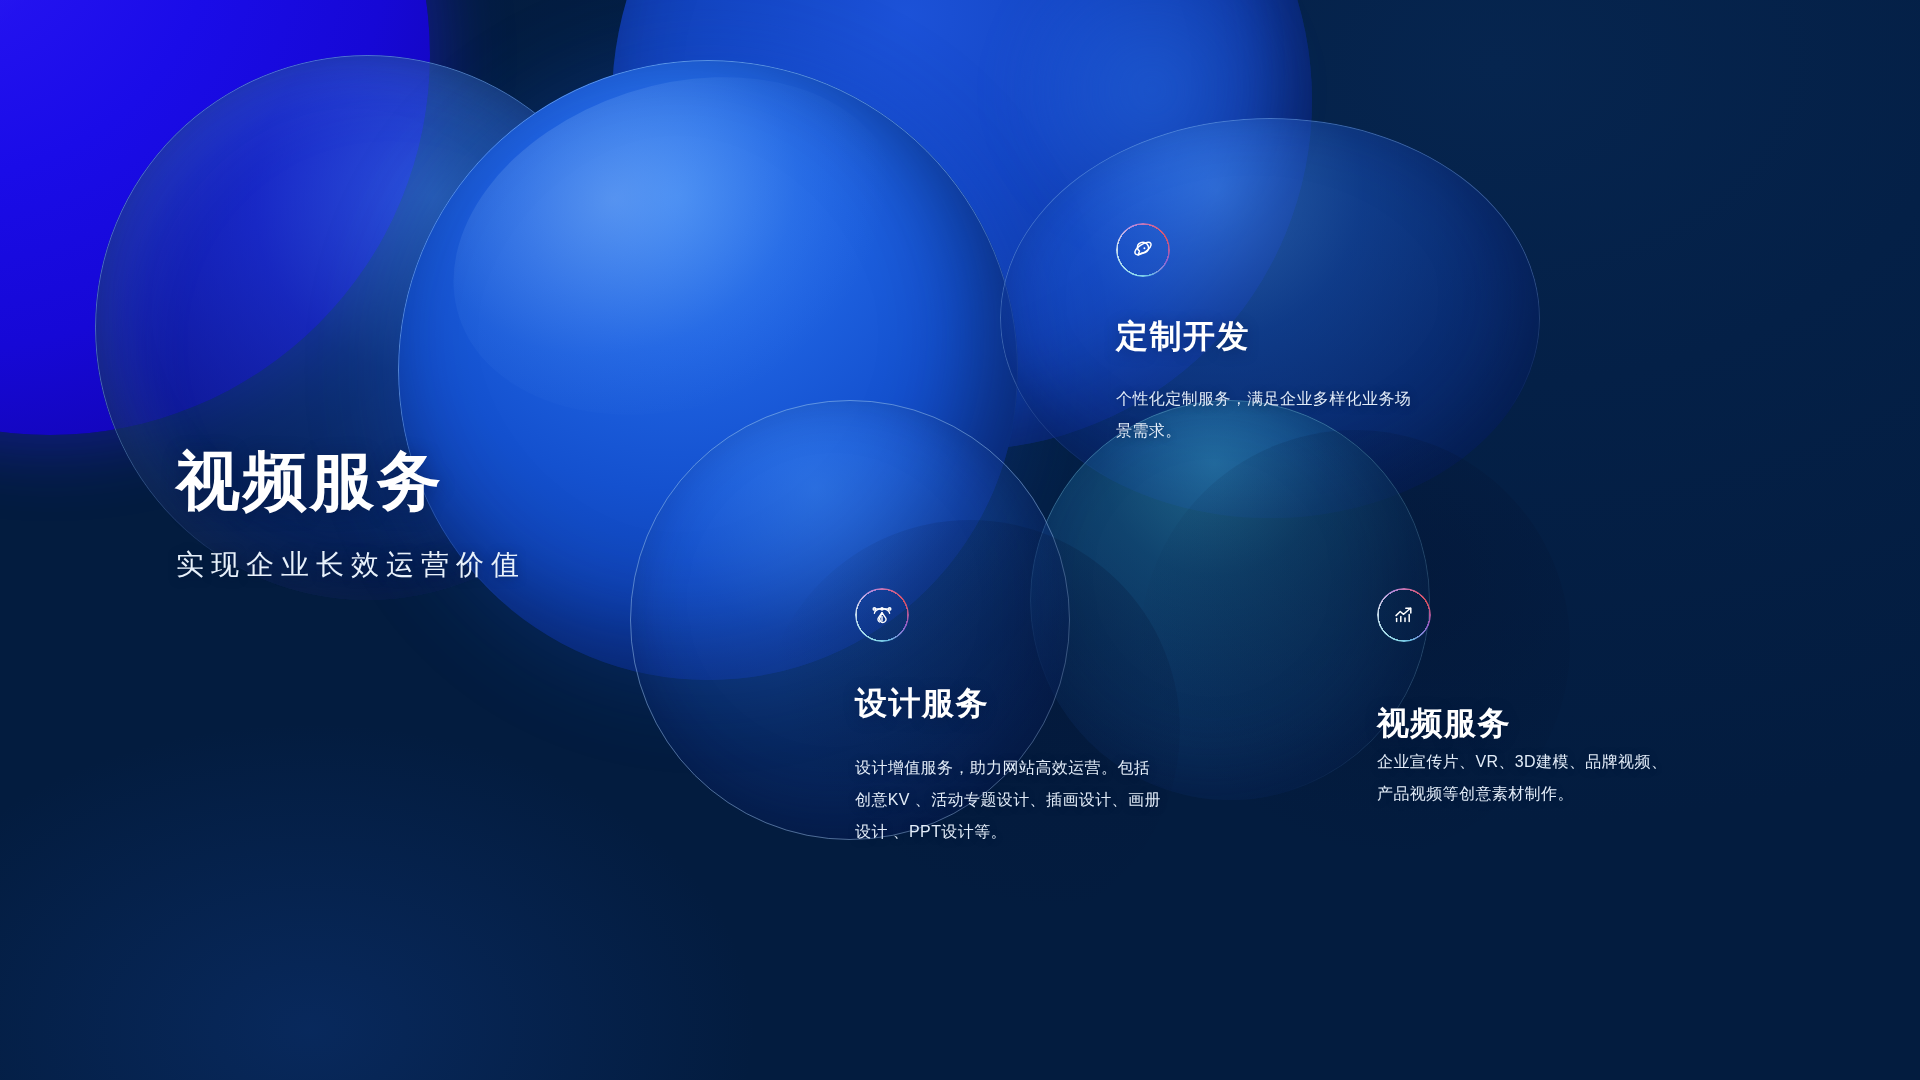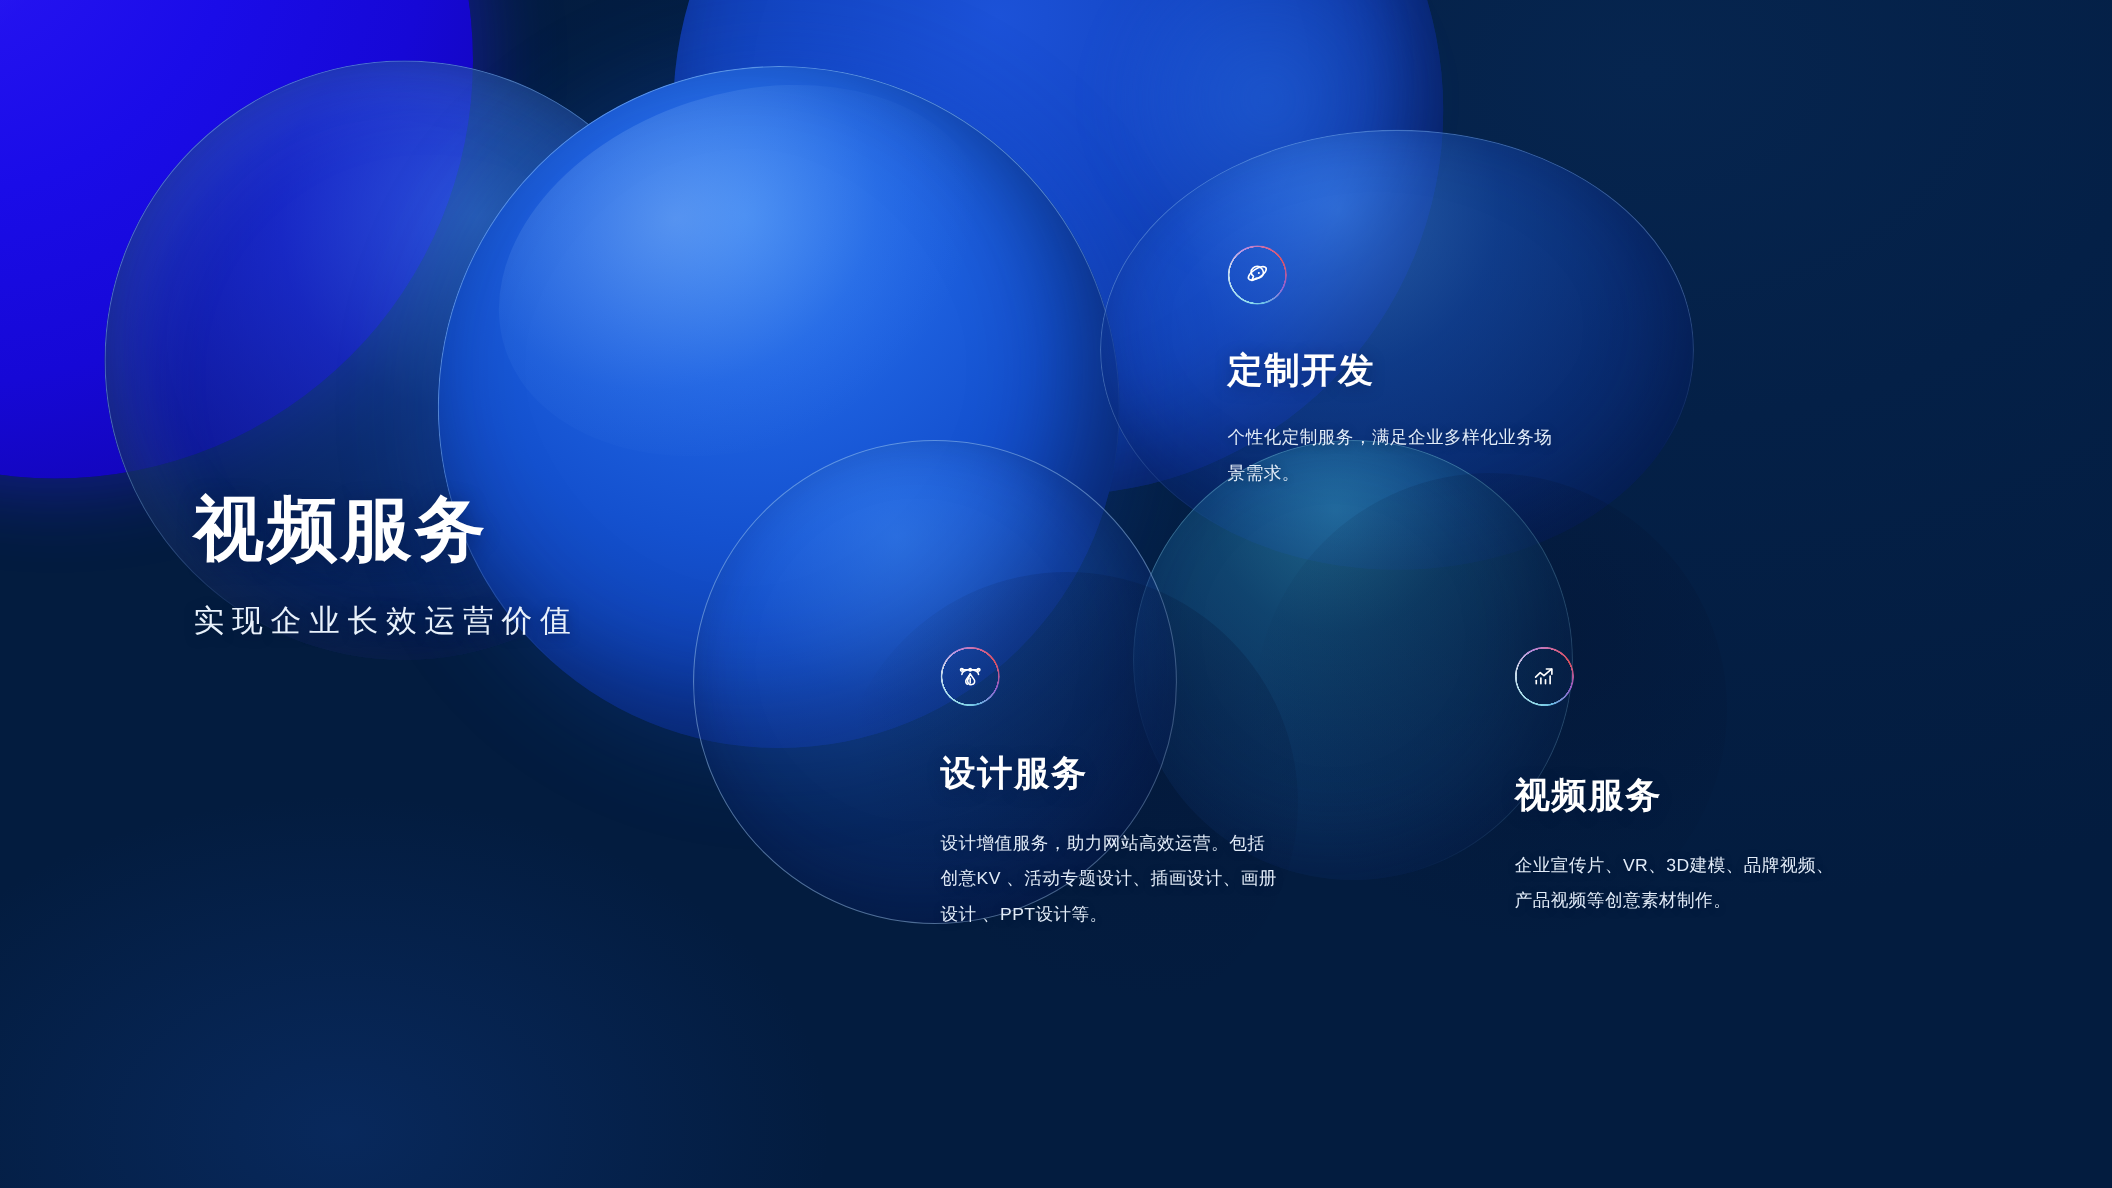--- a/index.html
+++ b/index.html
@@ -231,21 +231,21 @@
   #text-1{ left:1116px; top:223px; width:300px; }
   #text-1 .card-title{ margin-top:38px; }
   #text-1 .card-desc{ margin-top:24px; width:296px; }
 
   #text-2{ left:855px; top:588px; width:312px; }
   #text-2 .card-title{ margin-top:40px; }
   #text-2 .card-desc{ margin-top:26px; width:310px; }
 
   #text-3{ left:1377px; top:588px; width:300px; }
   #text-3 .card-title{ margin-top:60px; }
-  #text-3 .card-desc{ margin-top:26px; width:296px; }
+  #text-3 .card-desc{ width:296px; }
 </style>
 </head>
 <body>
 
 <div id="stage">
 
   <div class="layer">
     <div class="sphere sph-a"></div>
     <div class="sphere sph-d"></div>
     <div class="sphere sph-b"></div>

